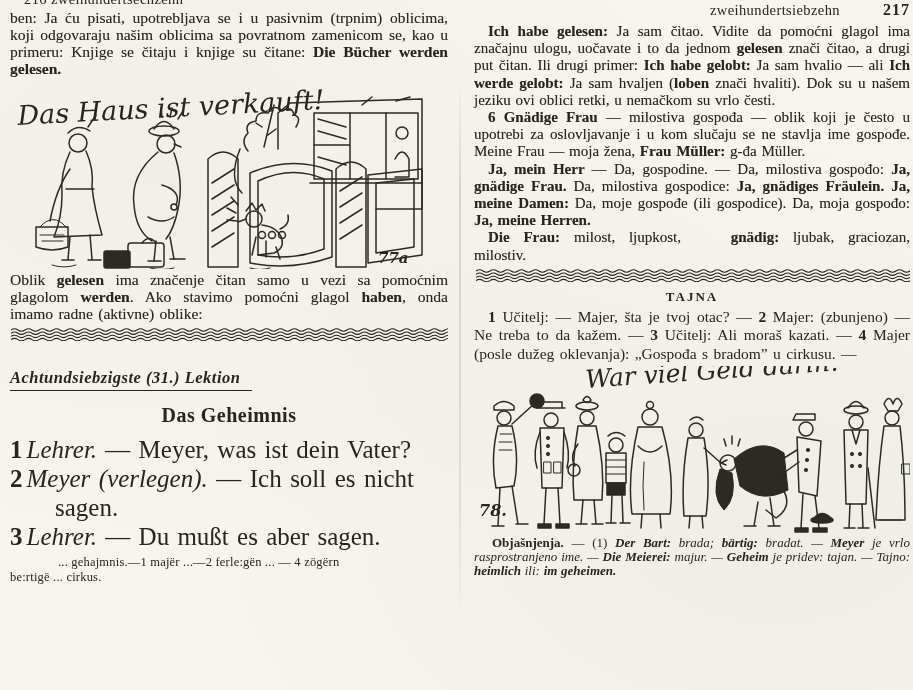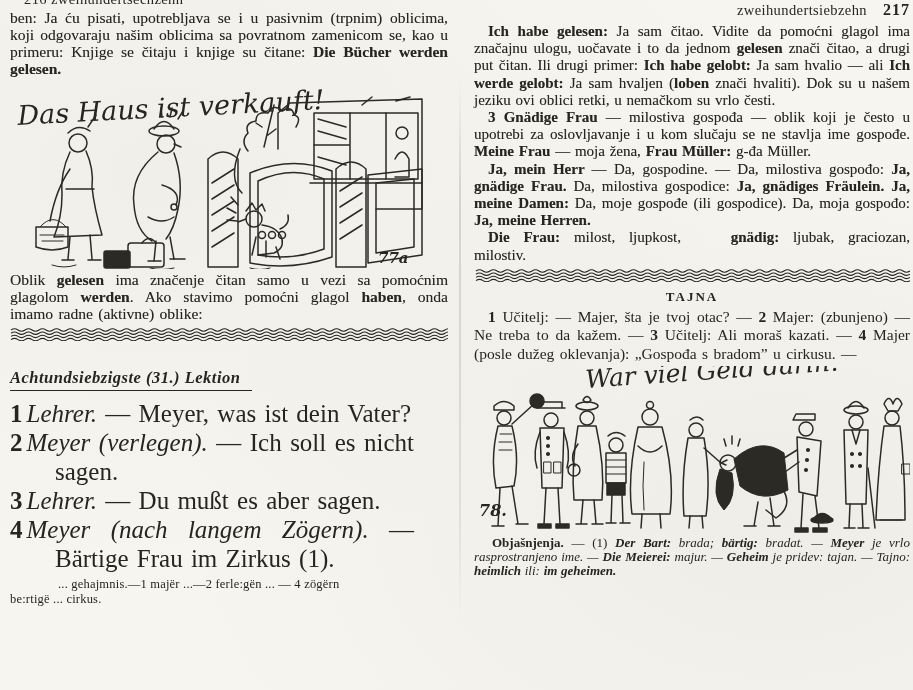--- a/index.html
+++ b/index.html
@@ -16,21 +16,21 @@
       #f6f5f0;
     color:#26251f;
   }
   .col{position:absolute;top:0;}
   .col-left{left:10px;width:438px;}
   .col-right{left:474px;width:436px;}
   .gutter{position:absolute;left:459px;top:80px;height:540px;width:2px;
     background:linear-gradient(to bottom, transparent, rgba(60,55,45,.16) 20%, rgba(60,55,45,.10) 80%, transparent);}
   .running-head{font-size:14.5px;letter-spacing:.4px;white-space:nowrap;}
   .head-left{position:absolute;top:-9px;left:14px;}
-  .head-right{display:flex;justify-content:flex-end;align-items:baseline;height:18px;margin-top:1px;}
+  .head-right{display:flex;justify-content:flex-end;align-items:baseline;height:18px;margin-top:1px;gap:27px;}
   .head-right .folio{font-weight:bold;font-size:16px;margin-left:16px;letter-spacing:1px;}
   p{margin:0;text-align:justify;}
   .body-l{font-size:15.5px;line-height:17px;word-spacing:1.5px;text-shadow:.2px .2px 0 rgba(40,38,32,.35);}
   .body-r{font-size:15px;line-height:17.2px;word-spacing:1px;text-shadow:.2px .2px 0 rgba(40,38,32,.35);}
   .indent{text-indent:14px;}
   .wavy{display:block;}
   .wavy path{stroke:#26251f;fill:none;stroke-width:1.05;}
   .lesson-heading{margin-top:27px;font-size:16.5px;font-weight:bold;font-style:italic;}
   .lesson-heading span{display:inline-block;border-bottom:1.6px solid #26251f;padding-bottom:2px;padding-right:12px;letter-spacing:.5px;}
   .lesson-title{margin-top:13px;text-align:center;font-size:20px;font-weight:bold;letter-spacing:.5px;}
@@ -137,42 +137,42 @@
 
     <svg class="wavy" style="margin-top:5px" width="438" height="14">
       <path transform="translate(1,1)" d="M0 2 q3.5 -2.4 7 0 q3.5 2.4 7 0 q3.5 -2.4 7 0 q3.5 2.4 7 0 q3.5 -2.4 7 0 q3.5 2.4 7 0 q3.5 -2.4 7 0 q3.5 2.4 7 0 q3.5 -2.4 7 0 q3.5 2.4 7 0 q3.5 -2.4 7 0 q3.5 2.4 7 0 q3.5 -2.4 7 0 q3.5 2.4 7 0 q3.5 -2.4 7 0 q3.5 2.4 7 0 q3.5 -2.4 7 0 q3.5 2.4 7 0 q3.5 -2.4 7 0 q3.5 2.4 7 0 q3.5 -2.4 7 0 q3.5 2.4 7 0 q3.5 -2.4 7 0 q3.5 2.4 7 0 q3.5 -2.4 7 0 q3.5 2.4 7 0 q3.5 -2.4 7 0 q3.5 2.4 7 0 q3.5 -2.4 7 0 q3.5 2.4 7 0 q3.5 -2.4 7 0 q3.5 2.4 7 0 q3.5 -2.4 7 0 q3.5 2.4 7 0 q3.5 -2.4 7 0 q3.5 2.4 7 0 q3.5 -2.4 7 0 q3.5 2.4 7 0 q3.5 -2.4 7 0 q3.5 2.4 7 0 q3.5 -2.4 7 0 q3.5 2.4 7 0 q3.5 -2.4 7 0 q3.5 2.4 7 0 q3.5 -2.4 7 0 q3.5 2.4 7 0 q3.5 -2.4 7 0 q3.5 2.4 7 0 q3.5 -2.4 7 0 q3.5 2.4 7 0 q3.5 -2.4 7 0 q3.5 2.4 7 0 q3.5 -2.4 7 0 q3.5 2.4 7 0 q3.5 -2.4 7 0 q3.5 2.4 7 0 q3.5 -2.4 7 0 q3.5 2.4 7 0 q3.5 -2.4 7 0 q3.5 2.4 7 0 q3.5 -2.4 7 0 q3.5 2.4 7 0 q3.5 -2.4 7 0 q3.5 2.4 7 0"></path>
       <path transform="translate(1,4.2)" d="M0 2 q3.5 -2.4 7 0 q3.5 2.4 7 0 q3.5 -2.4 7 0 q3.5 2.4 7 0 q3.5 -2.4 7 0 q3.5 2.4 7 0 q3.5 -2.4 7 0 q3.5 2.4 7 0 q3.5 -2.4 7 0 q3.5 2.4 7 0 q3.5 -2.4 7 0 q3.5 2.4 7 0 q3.5 -2.4 7 0 q3.5 2.4 7 0 q3.5 -2.4 7 0 q3.5 2.4 7 0 q3.5 -2.4 7 0 q3.5 2.4 7 0 q3.5 -2.4 7 0 q3.5 2.4 7 0 q3.5 -2.4 7 0 q3.5 2.4 7 0 q3.5 -2.4 7 0 q3.5 2.4 7 0 q3.5 -2.4 7 0 q3.5 2.4 7 0 q3.5 -2.4 7 0 q3.5 2.4 7 0 q3.5 -2.4 7 0 q3.5 2.4 7 0 q3.5 -2.4 7 0 q3.5 2.4 7 0 q3.5 -2.4 7 0 q3.5 2.4 7 0 q3.5 -2.4 7 0 q3.5 2.4 7 0 q3.5 -2.4 7 0 q3.5 2.4 7 0 q3.5 -2.4 7 0 q3.5 2.4 7 0 q3.5 -2.4 7 0 q3.5 2.4 7 0 q3.5 -2.4 7 0 q3.5 2.4 7 0 q3.5 -2.4 7 0 q3.5 2.4 7 0 q3.5 -2.4 7 0 q3.5 2.4 7 0 q3.5 -2.4 7 0 q3.5 2.4 7 0 q3.5 -2.4 7 0 q3.5 2.4 7 0 q3.5 -2.4 7 0 q3.5 2.4 7 0 q3.5 -2.4 7 0 q3.5 2.4 7 0 q3.5 -2.4 7 0 q3.5 2.4 7 0 q3.5 -2.4 7 0 q3.5 2.4 7 0 q3.5 -2.4 7 0 q3.5 2.4 7 0 q3.5 -2.4 7 0 q3.5 2.4 7 0"></path>
       <path transform="translate(1,7.4)" d="M0 2 q3.5 -2.4 7 0 q3.5 2.4 7 0 q3.5 -2.4 7 0 q3.5 2.4 7 0 q3.5 -2.4 7 0 q3.5 2.4 7 0 q3.5 -2.4 7 0 q3.5 2.4 7 0 q3.5 -2.4 7 0 q3.5 2.4 7 0 q3.5 -2.4 7 0 q3.5 2.4 7 0 q3.5 -2.4 7 0 q3.5 2.4 7 0 q3.5 -2.4 7 0 q3.5 2.4 7 0 q3.5 -2.4 7 0 q3.5 2.4 7 0 q3.5 -2.4 7 0 q3.5 2.4 7 0 q3.5 -2.4 7 0 q3.5 2.4 7 0 q3.5 -2.4 7 0 q3.5 2.4 7 0 q3.5 -2.4 7 0 q3.5 2.4 7 0 q3.5 -2.4 7 0 q3.5 2.4 7 0 q3.5 -2.4 7 0 q3.5 2.4 7 0 q3.5 -2.4 7 0 q3.5 2.4 7 0 q3.5 -2.4 7 0 q3.5 2.4 7 0 q3.5 -2.4 7 0 q3.5 2.4 7 0 q3.5 -2.4 7 0 q3.5 2.4 7 0 q3.5 -2.4 7 0 q3.5 2.4 7 0 q3.5 -2.4 7 0 q3.5 2.4 7 0 q3.5 -2.4 7 0 q3.5 2.4 7 0 q3.5 -2.4 7 0 q3.5 2.4 7 0 q3.5 -2.4 7 0 q3.5 2.4 7 0 q3.5 -2.4 7 0 q3.5 2.4 7 0 q3.5 -2.4 7 0 q3.5 2.4 7 0 q3.5 -2.4 7 0 q3.5 2.4 7 0 q3.5 -2.4 7 0 q3.5 2.4 7 0 q3.5 -2.4 7 0 q3.5 2.4 7 0 q3.5 -2.4 7 0 q3.5 2.4 7 0 q3.5 -2.4 7 0 q3.5 2.4 7 0 q3.5 -2.4 7 0 q3.5 2.4 7 0"></path>
       <path transform="translate(1,10.6)" d="M0 2 q3.5 -2.4 7 0 q3.5 2.4 7 0 q3.5 -2.4 7 0 q3.5 2.4 7 0 q3.5 -2.4 7 0 q3.5 2.4 7 0 q3.5 -2.4 7 0 q3.5 2.4 7 0 q3.5 -2.4 7 0 q3.5 2.4 7 0 q3.5 -2.4 7 0 q3.5 2.4 7 0 q3.5 -2.4 7 0 q3.5 2.4 7 0 q3.5 -2.4 7 0 q3.5 2.4 7 0 q3.5 -2.4 7 0 q3.5 2.4 7 0 q3.5 -2.4 7 0 q3.5 2.4 7 0 q3.5 -2.4 7 0 q3.5 2.4 7 0 q3.5 -2.4 7 0 q3.5 2.4 7 0 q3.5 -2.4 7 0 q3.5 2.4 7 0 q3.5 -2.4 7 0 q3.5 2.4 7 0 q3.5 -2.4 7 0 q3.5 2.4 7 0 q3.5 -2.4 7 0 q3.5 2.4 7 0 q3.5 -2.4 7 0 q3.5 2.4 7 0 q3.5 -2.4 7 0 q3.5 2.4 7 0 q3.5 -2.4 7 0 q3.5 2.4 7 0 q3.5 -2.4 7 0 q3.5 2.4 7 0 q3.5 -2.4 7 0 q3.5 2.4 7 0 q3.5 -2.4 7 0 q3.5 2.4 7 0 q3.5 -2.4 7 0 q3.5 2.4 7 0 q3.5 -2.4 7 0 q3.5 2.4 7 0 q3.5 -2.4 7 0 q3.5 2.4 7 0 q3.5 -2.4 7 0 q3.5 2.4 7 0 q3.5 -2.4 7 0 q3.5 2.4 7 0 q3.5 -2.4 7 0 q3.5 2.4 7 0 q3.5 -2.4 7 0 q3.5 2.4 7 0 q3.5 -2.4 7 0 q3.5 2.4 7 0 q3.5 -2.4 7 0 q3.5 2.4 7 0 q3.5 -2.4 7 0 q3.5 2.4 7 0"></path>
     </svg>
 
     <div class="lesson-heading"><span>Achtundsiebzigste (31.) Lektion</span></div>
 
+    <div class="lesson-title">Das Geheimnis</div>
 
     <div class="dialogue">
       <div class="dlg"><b>1</b><i>Lehrer.</i> <span>— Meyer, was ist dein Vater?</span></div>
       <div class="dlg"><b>2</b><i>Meyer (verlegen).</i> <span>— Ich soll es nicht sagen.</span></div>
       <div class="dlg"><b>3</b><i>Lehrer.</i> <span>— Du mußt es aber sagen.</span></div>
-      <div class="dlg"><b>4</b><i>Meyer (nach langem Zögern).</i> <span>— Bärtige Frau im Zirkus (1).</span></div>
     </div>
 
     <div class="pron">
       <div class="l1">... gehajmnis.—1 majër ...—2 ferle:gën ... — 4 zögërn</div>
       <div>be:rtigë ... cirkus.</div>
     </div>
   </div>
 
   <div class="col col-right">
     <div class="running-head head-right">
       <span>zweihundertsiebzehn</span>
       <span class="folio">217</span>
     </div>
 
     <p class="body-r mt4 indent"><span style="font-weight: bold;">Ich habe gelesen: </span><span>Ja sam čitao. Vidite da pomoćni glagol ima značajnu ulogu, uočavate i to da jednom </span><span style="font-weight: bold;">gelesen </span><span>znači čitao, a drugi put čitan. Ili drugi primer: </span><span style="font-weight: bold;">Ich habe gelobt: </span><span>Ja sam hvalio — ali </span><span style="font-weight: bold;">Ich werde gelobt: </span><span>Ja sam hvaljen (</span><span style="font-weight: bold;">loben </span><span>znači hvaliti). Dok su u našem jeziku ovi oblici retki, u nemačkom su vrlo česti.</span></p>
-    <p class="body-r indent"><span style="font-weight: bold;">3 Gnädige Frau </span><span>— milostiva gospođa — oblik koji je često u upotrebi za oslovljavanje i u kom slučaju se ne stavlja ime gospođe. </span><span style="font-weight: bold;">Meine Frau </span><span>— moja žena, </span><span style="font-weight: bold;">Frau Müller: </span><span>g-đa Müller.</span></p>
+    <p class="body-r indent"><span style="font-weight: bold;">6 Gnädige Frau </span><span>— milostiva gospođa — oblik koji je često u upotrebi za oslovljavanje i u kom slučaju se ne stavlja ime gospođe. </span><span style="font-weight: normal;">Meine Frau </span><span>— moja žena, </span><span style="font-weight: bold;">Frau Müller: </span><span>g-đa Müller.</span></p>
     <p class="body-r indent"><span style="font-weight: bold;">Ja, mein Herr </span><span>— Da, gospodine. — Da, milostiva gospođo: </span><span style="font-weight: bold;">Ja, gnädige Frau. </span><span>Da, milostiva gospodice: </span><span style="font-weight: bold;">Ja, gnädiges Fräulein. </span><span style="font-weight: bold;">Ja, meine Damen: </span><span>Da, moje gospođe (ili gospodice). Da, moja gospođo: </span><span style="font-weight: bold;">Ja, meine Herren.</span></p>
     <p class="body-r indent"><span style="font-weight: bold;">Die Frau: </span><span>milost, ljupkost, </span><span style="font-weight: bold; margin-left: 36px;">gnädig: </span><span>ljubak, graciozan, milostiv.</span></p>
 
     <svg class="wavy mt4" width="436" height="14">
       <path transform="translate(2,1)" d="M0 2 q3.5 -2.4 7 0 q3.5 2.4 7 0 q3.5 -2.4 7 0 q3.5 2.4 7 0 q3.5 -2.4 7 0 q3.5 2.4 7 0 q3.5 -2.4 7 0 q3.5 2.4 7 0 q3.5 -2.4 7 0 q3.5 2.4 7 0 q3.5 -2.4 7 0 q3.5 2.4 7 0 q3.5 -2.4 7 0 q3.5 2.4 7 0 q3.5 -2.4 7 0 q3.5 2.4 7 0 q3.5 -2.4 7 0 q3.5 2.4 7 0 q3.5 -2.4 7 0 q3.5 2.4 7 0 q3.5 -2.4 7 0 q3.5 2.4 7 0 q3.5 -2.4 7 0 q3.5 2.4 7 0 q3.5 -2.4 7 0 q3.5 2.4 7 0 q3.5 -2.4 7 0 q3.5 2.4 7 0 q3.5 -2.4 7 0 q3.5 2.4 7 0 q3.5 -2.4 7 0 q3.5 2.4 7 0 q3.5 -2.4 7 0 q3.5 2.4 7 0 q3.5 -2.4 7 0 q3.5 2.4 7 0 q3.5 -2.4 7 0 q3.5 2.4 7 0 q3.5 -2.4 7 0 q3.5 2.4 7 0 q3.5 -2.4 7 0 q3.5 2.4 7 0 q3.5 -2.4 7 0 q3.5 2.4 7 0 q3.5 -2.4 7 0 q3.5 2.4 7 0 q3.5 -2.4 7 0 q3.5 2.4 7 0 q3.5 -2.4 7 0 q3.5 2.4 7 0 q3.5 -2.4 7 0 q3.5 2.4 7 0 q3.5 -2.4 7 0 q3.5 2.4 7 0 q3.5 -2.4 7 0 q3.5 2.4 7 0 q3.5 -2.4 7 0 q3.5 2.4 7 0 q3.5 -2.4 7 0 q3.5 2.4 7 0 q3.5 -2.4 7 0 q3.5 2.4 7 0"></path>
       <path transform="translate(2,4.2)" d="M0 2 q3.5 -2.4 7 0 q3.5 2.4 7 0 q3.5 -2.4 7 0 q3.5 2.4 7 0 q3.5 -2.4 7 0 q3.5 2.4 7 0 q3.5 -2.4 7 0 q3.5 2.4 7 0 q3.5 -2.4 7 0 q3.5 2.4 7 0 q3.5 -2.4 7 0 q3.5 2.4 7 0 q3.5 -2.4 7 0 q3.5 2.4 7 0 q3.5 -2.4 7 0 q3.5 2.4 7 0 q3.5 -2.4 7 0 q3.5 2.4 7 0 q3.5 -2.4 7 0 q3.5 2.4 7 0 q3.5 -2.4 7 0 q3.5 2.4 7 0 q3.5 -2.4 7 0 q3.5 2.4 7 0 q3.5 -2.4 7 0 q3.5 2.4 7 0 q3.5 -2.4 7 0 q3.5 2.4 7 0 q3.5 -2.4 7 0 q3.5 2.4 7 0 q3.5 -2.4 7 0 q3.5 2.4 7 0 q3.5 -2.4 7 0 q3.5 2.4 7 0 q3.5 -2.4 7 0 q3.5 2.4 7 0 q3.5 -2.4 7 0 q3.5 2.4 7 0 q3.5 -2.4 7 0 q3.5 2.4 7 0 q3.5 -2.4 7 0 q3.5 2.4 7 0 q3.5 -2.4 7 0 q3.5 2.4 7 0 q3.5 -2.4 7 0 q3.5 2.4 7 0 q3.5 -2.4 7 0 q3.5 2.4 7 0 q3.5 -2.4 7 0 q3.5 2.4 7 0 q3.5 -2.4 7 0 q3.5 2.4 7 0 q3.5 -2.4 7 0 q3.5 2.4 7 0 q3.5 -2.4 7 0 q3.5 2.4 7 0 q3.5 -2.4 7 0 q3.5 2.4 7 0 q3.5 -2.4 7 0 q3.5 2.4 7 0 q3.5 -2.4 7 0 q3.5 2.4 7 0"></path>
       <path transform="translate(2,7.4)" d="M0 2 q3.5 -2.4 7 0 q3.5 2.4 7 0 q3.5 -2.4 7 0 q3.5 2.4 7 0 q3.5 -2.4 7 0 q3.5 2.4 7 0 q3.5 -2.4 7 0 q3.5 2.4 7 0 q3.5 -2.4 7 0 q3.5 2.4 7 0 q3.5 -2.4 7 0 q3.5 2.4 7 0 q3.5 -2.4 7 0 q3.5 2.4 7 0 q3.5 -2.4 7 0 q3.5 2.4 7 0 q3.5 -2.4 7 0 q3.5 2.4 7 0 q3.5 -2.4 7 0 q3.5 2.4 7 0 q3.5 -2.4 7 0 q3.5 2.4 7 0 q3.5 -2.4 7 0 q3.5 2.4 7 0 q3.5 -2.4 7 0 q3.5 2.4 7 0 q3.5 -2.4 7 0 q3.5 2.4 7 0 q3.5 -2.4 7 0 q3.5 2.4 7 0 q3.5 -2.4 7 0 q3.5 2.4 7 0 q3.5 -2.4 7 0 q3.5 2.4 7 0 q3.5 -2.4 7 0 q3.5 2.4 7 0 q3.5 -2.4 7 0 q3.5 2.4 7 0 q3.5 -2.4 7 0 q3.5 2.4 7 0 q3.5 -2.4 7 0 q3.5 2.4 7 0 q3.5 -2.4 7 0 q3.5 2.4 7 0 q3.5 -2.4 7 0 q3.5 2.4 7 0 q3.5 -2.4 7 0 q3.5 2.4 7 0 q3.5 -2.4 7 0 q3.5 2.4 7 0 q3.5 -2.4 7 0 q3.5 2.4 7 0 q3.5 -2.4 7 0 q3.5 2.4 7 0 q3.5 -2.4 7 0 q3.5 2.4 7 0 q3.5 -2.4 7 0 q3.5 2.4 7 0 q3.5 -2.4 7 0 q3.5 2.4 7 0 q3.5 -2.4 7 0 q3.5 2.4 7 0"></path>
       <path transform="translate(2,10.6)" d="M0 2 q3.5 -2.4 7 0 q3.5 2.4 7 0 q3.5 -2.4 7 0 q3.5 2.4 7 0 q3.5 -2.4 7 0 q3.5 2.4 7 0 q3.5 -2.4 7 0 q3.5 2.4 7 0 q3.5 -2.4 7 0 q3.5 2.4 7 0 q3.5 -2.4 7 0 q3.5 2.4 7 0 q3.5 -2.4 7 0 q3.5 2.4 7 0 q3.5 -2.4 7 0 q3.5 2.4 7 0 q3.5 -2.4 7 0 q3.5 2.4 7 0 q3.5 -2.4 7 0 q3.5 2.4 7 0 q3.5 -2.4 7 0 q3.5 2.4 7 0 q3.5 -2.4 7 0 q3.5 2.4 7 0 q3.5 -2.4 7 0 q3.5 2.4 7 0 q3.5 -2.4 7 0 q3.5 2.4 7 0 q3.5 -2.4 7 0 q3.5 2.4 7 0 q3.5 -2.4 7 0 q3.5 2.4 7 0 q3.5 -2.4 7 0 q3.5 2.4 7 0 q3.5 -2.4 7 0 q3.5 2.4 7 0 q3.5 -2.4 7 0 q3.5 2.4 7 0 q3.5 -2.4 7 0 q3.5 2.4 7 0 q3.5 -2.4 7 0 q3.5 2.4 7 0 q3.5 -2.4 7 0 q3.5 2.4 7 0 q3.5 -2.4 7 0 q3.5 2.4 7 0 q3.5 -2.4 7 0 q3.5 2.4 7 0 q3.5 -2.4 7 0 q3.5 2.4 7 0 q3.5 -2.4 7 0 q3.5 2.4 7 0 q3.5 -2.4 7 0 q3.5 2.4 7 0 q3.5 -2.4 7 0 q3.5 2.4 7 0 q3.5 -2.4 7 0 q3.5 2.4 7 0 q3.5 -2.4 7 0 q3.5 2.4 7 0 q3.5 -2.4 7 0 q3.5 2.4 7 0"></path>
     </svg>
 

